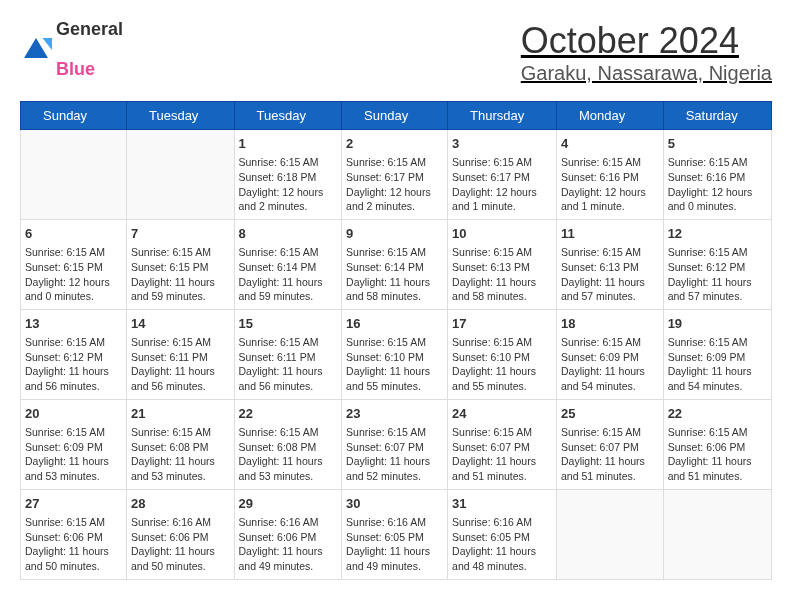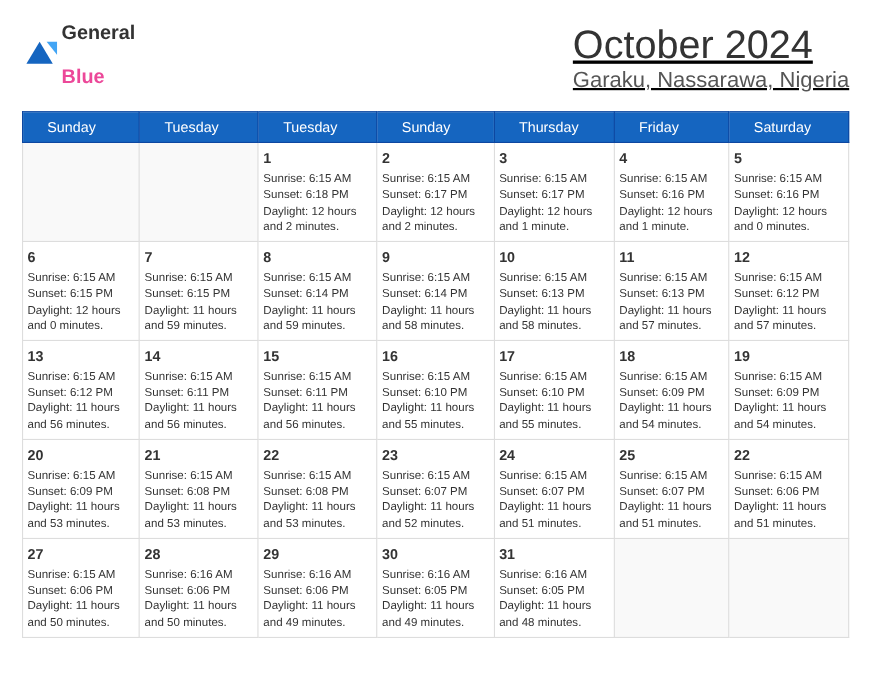--- a/index.html
+++ b/index.html
@@ -116,21 +116,21 @@
 </div>
 
 <table class="calendar">
   <thead>
     <tr>
     <th>Sunday</th>
         <th>Tuesday</th>
         <th>Tuesday</th>
         <th>Sunday</th>
         <th>Thursday</th>
-        <th>Friday</th>
+        <th>Monday</th>
         <th>Saturday</th>
       </tr>
   </thead>
   <tbody id="calendar-body">
   <tr>
         <td class="empty-cell"></td>
         <td class="empty-cell"></td>
         <td>
           <div class="day-num">1</div>
           <div>Sunrise: 6:15 AM</div>

